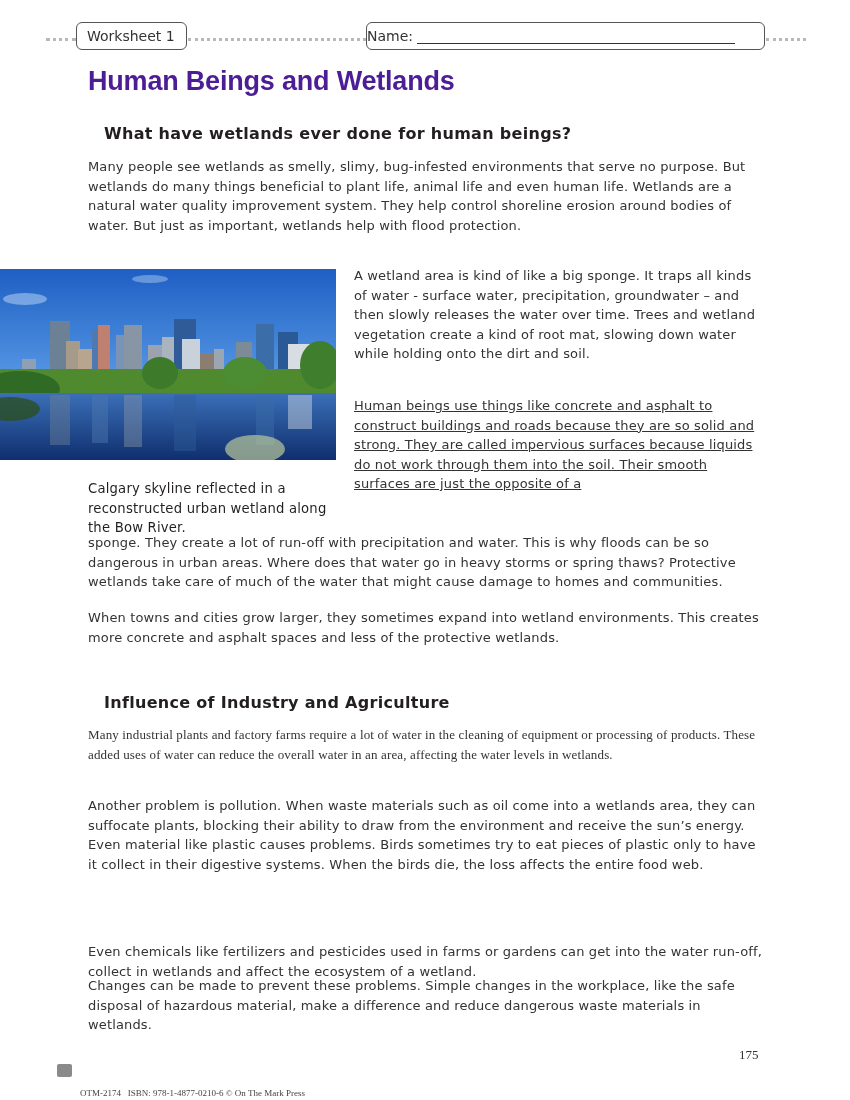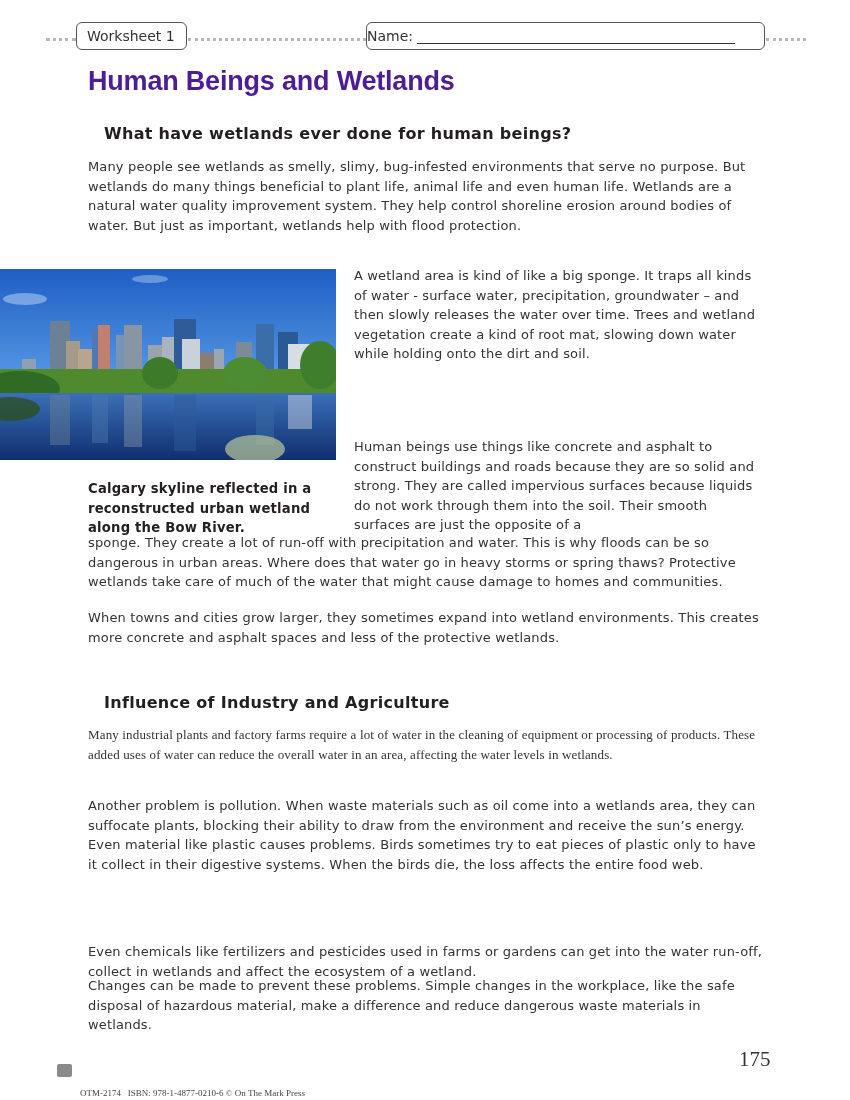--- a/index.html
+++ b/index.html
@@ -17,28 +17,28 @@
   h1 { position: absolute; left: 88px; top: 66px; margin: 0;
        font-family: "Liberation Sans", sans-serif; font-weight: bold; font-size: 27px;
        color: #4c1d95; letter-spacing: -0.2px; }
   .h2 { position: absolute; left: 104px; margin: 0; font-weight: bold; font-size: 16px;
         color: #231f20; letter-spacing: 0.3px; }
   .para { position: absolute; margin: 0; font-size: 13px; line-height: 19.5px;
           color: #333; font-weight: normal; letter-spacing: 0.15px; }
   .full { left: 88px; width: 680px; }
   .right { left: 354px; width: 410px; }
   .photo { position: absolute; left: 0; top: 269px; width: 336px; height: 191px; overflow: hidden; }
-  .caption { position: absolute; left: 88px; top: 466px; width: 240px; font-weight: bold;
+  .caption { position: absolute; left: 88px; top: 466px; width: 240px; font-weight: normal;
              font-size: 13.2px; line-height: 19.5px; color: #231f20; letter-spacing: 0.2px; }
   .footer-icon { position: absolute; left: 57px; top: 1064px; width: 15px; height: 13px;
                  background: #8a8a8a; border-radius: 2px; }
   .footer-text { position: absolute; left: 80px; top: 1064px; font-family: "Liberation Serif", serif;
                  font-size: 9px; color: #444; }
   .page-num { position: absolute; left: 739px; top: 1047px; font-family: "Liberation Serif", serif;
-              font-size: 21px; color: #333; }
+              font-size: 13px; color: #333; }
 </style>
 </head>
 <body>
 
 <div class="dots" style="left:46px;width:30px;"></div>
 <div class="dots" style="left:188px;width:178px;"></div>
 <div class="dots" style="left:766px;width:40px;"></div>
 
 <div class="tab ws-tab">
   <span>Worksheet 1</span>
@@ -106,21 +106,21 @@
     </g>
     <ellipse cx="10" cy="140" rx="30" ry="12" fill="#2a4f20" opacity="0.8"></ellipse>
     <ellipse cx="255" cy="180" rx="30" ry="14" fill="#b9c79a" opacity="0.7"></ellipse>
   </svg>
 </div>
 
 <p class="para right" style="top:266px;">A wetland area is kind of like a big sponge. It traps all kinds of water - surface water, precipitation, groundwater – and then slowly releases the water over time. Trees and wetland vegetation create a kind of root mat, slowing down water while holding onto the dirt and soil.</p>
 
 <p class="caption">Calgary skyline reflected in a reconstructed urban wetland along the Bow River.</p>
 
-<p class="para right" style="top:437px;">Human beings use things like concrete and asphalt to construct buildings and roads because they are so solid and strong. They are called impervious surfaces because liquids do not work through them into the soil. Their smooth surfaces are just the opposite of a</p>
+<p class="para right" style="top:396px;text-decoration:underline;">Human beings use things like concrete and asphalt to construct buildings and roads because they are so solid and strong. They are called impervious surfaces because liquids do not work through them into the soil. Their smooth surfaces are just the opposite of a</p>
 <p class="para full" style="top:533px;">sponge. They create a lot of run-off with precipitation and water. This is why floods can be so dangerous in urban areas. Where does that water go in heavy storms or spring thaws? Protective wetlands take care of much of the water that might cause damage to homes and communities.</p>
 
 <p class="para full" style="top:608px;">When towns and cities grow larger, they sometimes expand into wetland environments. This creates more concrete and asphalt spaces and less of the protective wetlands.</p>
 
 <p class="h2" style="top:693px;">Influence of Industry and Agriculture</p>
 
 <p class="para full" style="top:725px;font-family:Liberation Serif, serif;">Many industrial plants and factory farms require a lot of water in the cleaning of equipment or processing of products. These added uses of water can reduce the overall water in an area, affecting the water levels in wetlands.</p>
 <p class="para full" style="top:796px;">Another problem is pollution. When waste materials such as oil come into a wetlands area, they can suffocate plants, blocking their ability to draw from the environment and receive the sun’s energy. Even material like plastic causes problems. Birds sometimes try to eat pieces of plastic only to have it collect in their digestive systems. When the birds die, the loss affects the entire food web.</p>
 <p class="para full" style="top:906px;margin-top:36px;">Even chemicals like fertilizers and pesticides used in farms or gardens can get into the water run-off, collect in wetlands and affect the ecosystem of a wetland.</p>
 <p class="para full" style="top:976px;">Changes can be made to prevent these problems. Simple changes in the workplace, like the safe disposal of hazardous material, make a difference and reduce dangerous waste materials in wetlands.</p>

